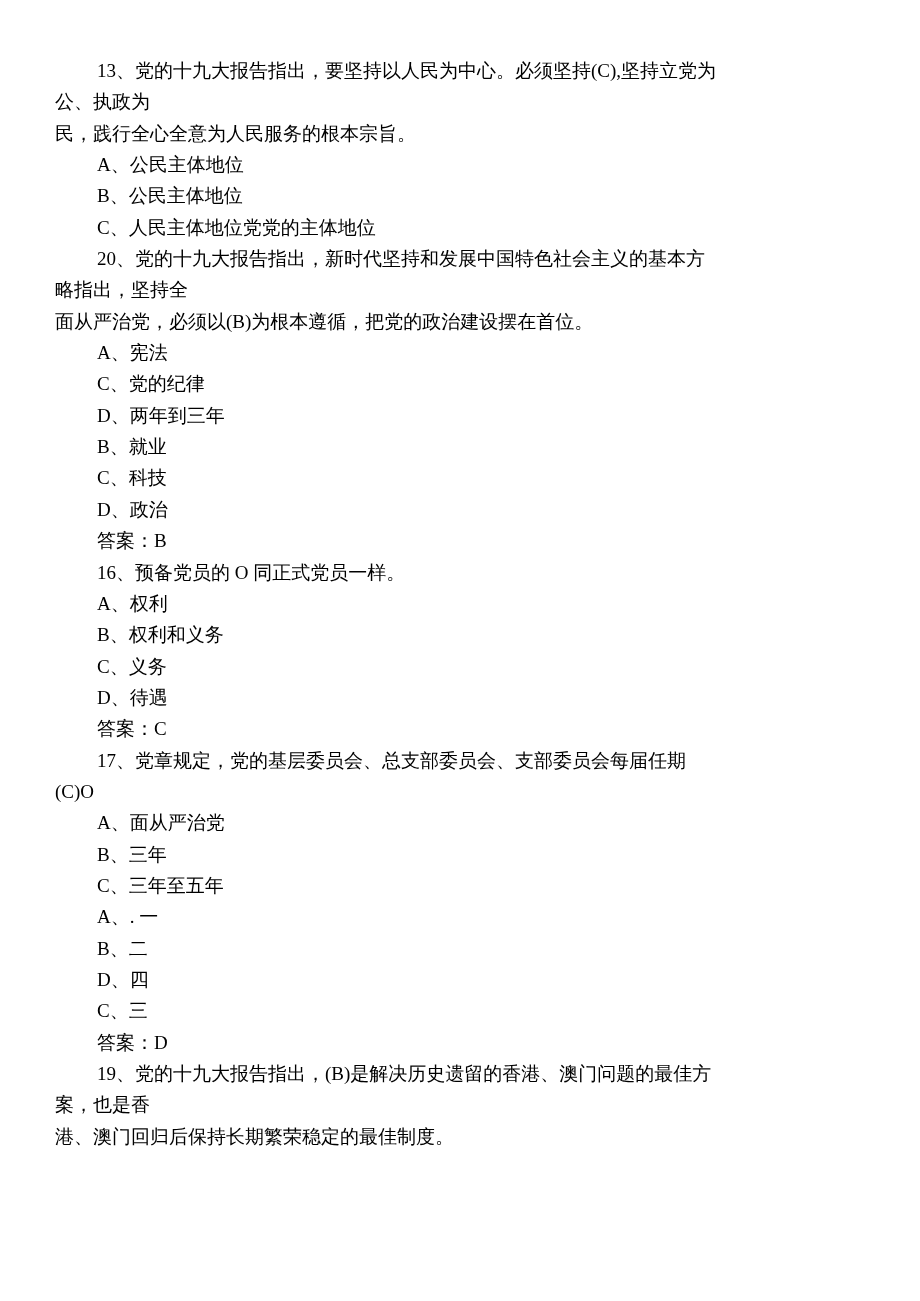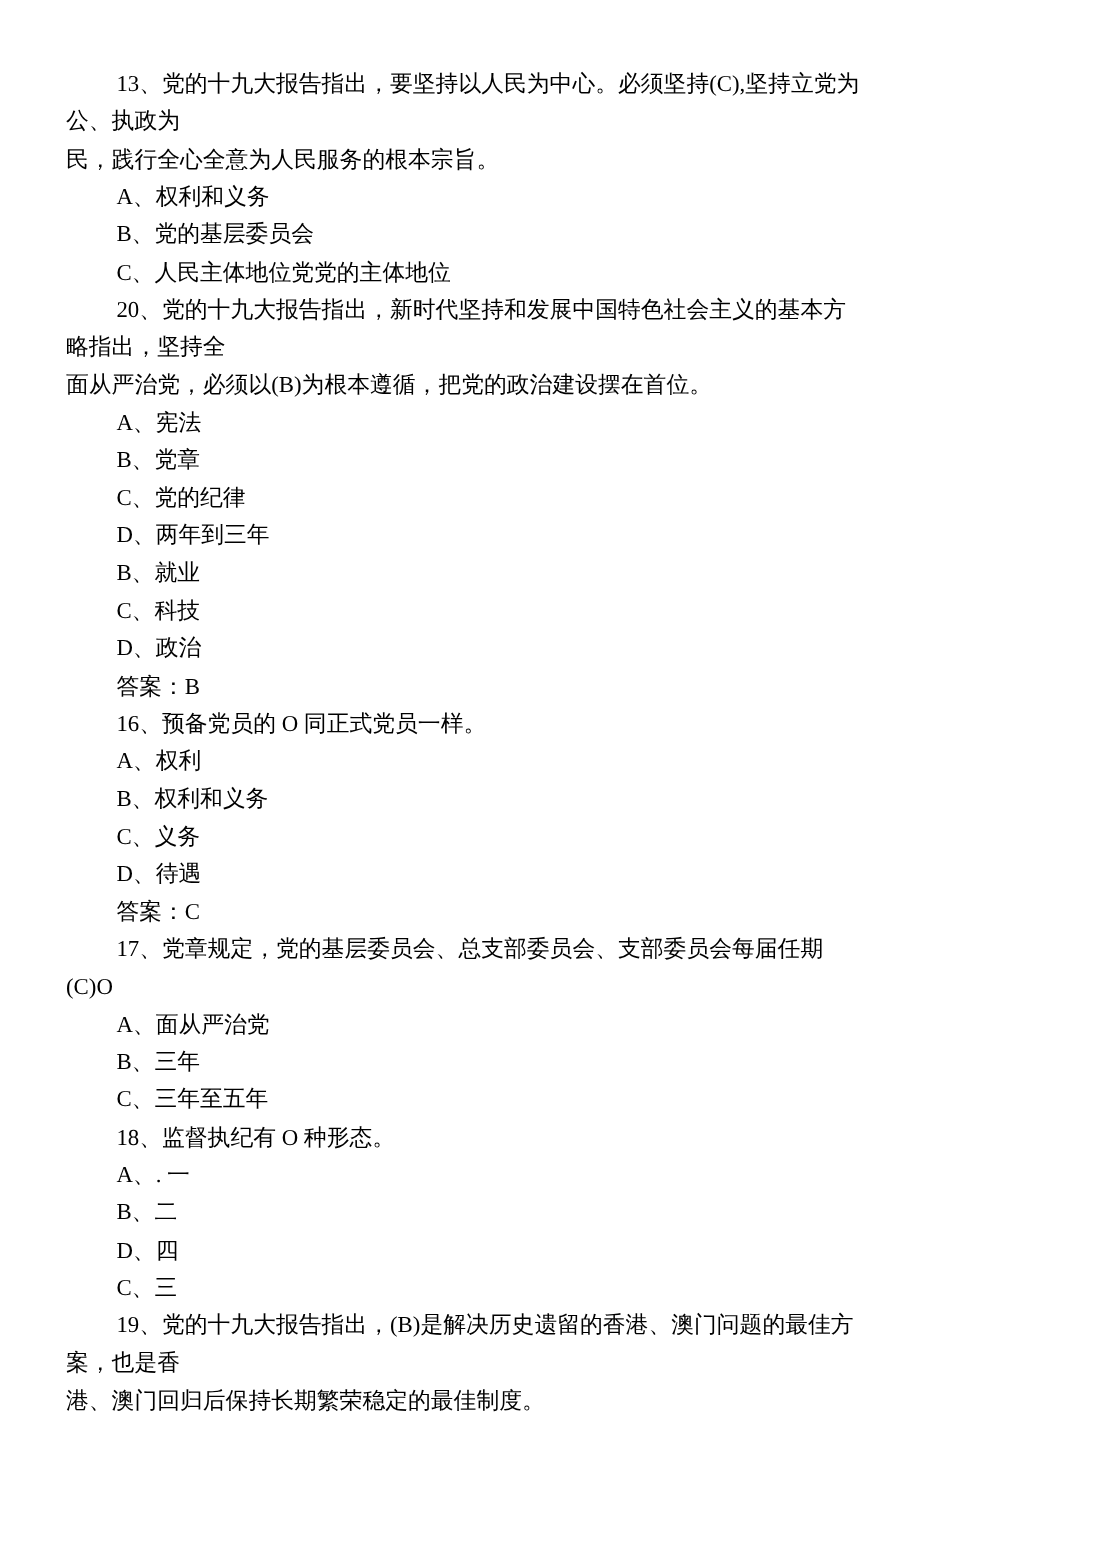--- a/index.html
+++ b/index.html
@@ -27,50 +27,49 @@
       text-indent: 0;
     }
   </style>
 </head>
 <body>
 
 <div class="page">
 
   <span class="line indent">13、党的十九大报告指出，要坚持以人民为中心。必须坚持(C),坚持立党为公、执政为</span>
   <span class="line no-indent">民，践行全心全意为人民服务的根本宗旨。</span>
-  <span class="line indent">A、权利和义务</span>
-  <span class="line indent">B、党的基层委员会</span>
+  <span class="line indent">A、公民主体地位</span>
+  <span class="line indent">B、公民主体地位</span>
   <span class="line indent">C、人民主体地位党党的主体地位</span>
 
   <span class="line indent">20、党的十九大报告指出，新时代坚持和发展中国特色社会主义的基本方略指出，坚持全</span>
   <span class="line no-indent">面从严治党，必须以(B)为根本遵循，把党的政治建设摆在首位。</span>
   <span class="line indent">A、宪法</span>
-  <span class="line indent">B、党章</span>
   <span class="line indent">C、党的纪律</span>
   <span class="line indent">D、两年到三年</span>
 
   <span class="line indent">B、就业</span>
   <span class="line indent">C、科技</span>
   <span class="line indent">D、政治</span>
   <span class="line indent">答案：B</span>
 
   <span class="line indent">16、预备党员的 O 同正式党员一样。</span>
   <span class="line indent">A、权利</span>
   <span class="line indent">B、权利和义务</span>
   <span class="line indent">C、义务</span>
   <span class="line indent">D、待遇</span>
   <span class="line indent">答案：C</span>
 
   <span class="line indent">17、党章规定，党的基层委员会、总支部委员会、支部委员会每届任期(C)O</span>
   <span class="line indent">A、面从严治党</span>
   <span class="line indent">B、三年</span>
   <span class="line indent">C、三年至五年</span>
 
-  <span class="line indent">18、监督执纪有 O 种形态。</span>
   <span class="line indent">A、. 一</span>
   <span class="line indent">B、二</span>
   <span class="line indent">D、四</span>
   <span class="line indent">C、三</span>
+  <span class="line indent">答案：D</span>
 
   <span class="line indent">19、党的十九大报告指出，(B)是解决历史遗留的香港、澳门问题的最佳方案，也是香</span>
   <span class="line no-indent">港、澳门回归后保持长期繁荣稳定的最佳制度。</span>
 
 </div>
 
 </body></html>

